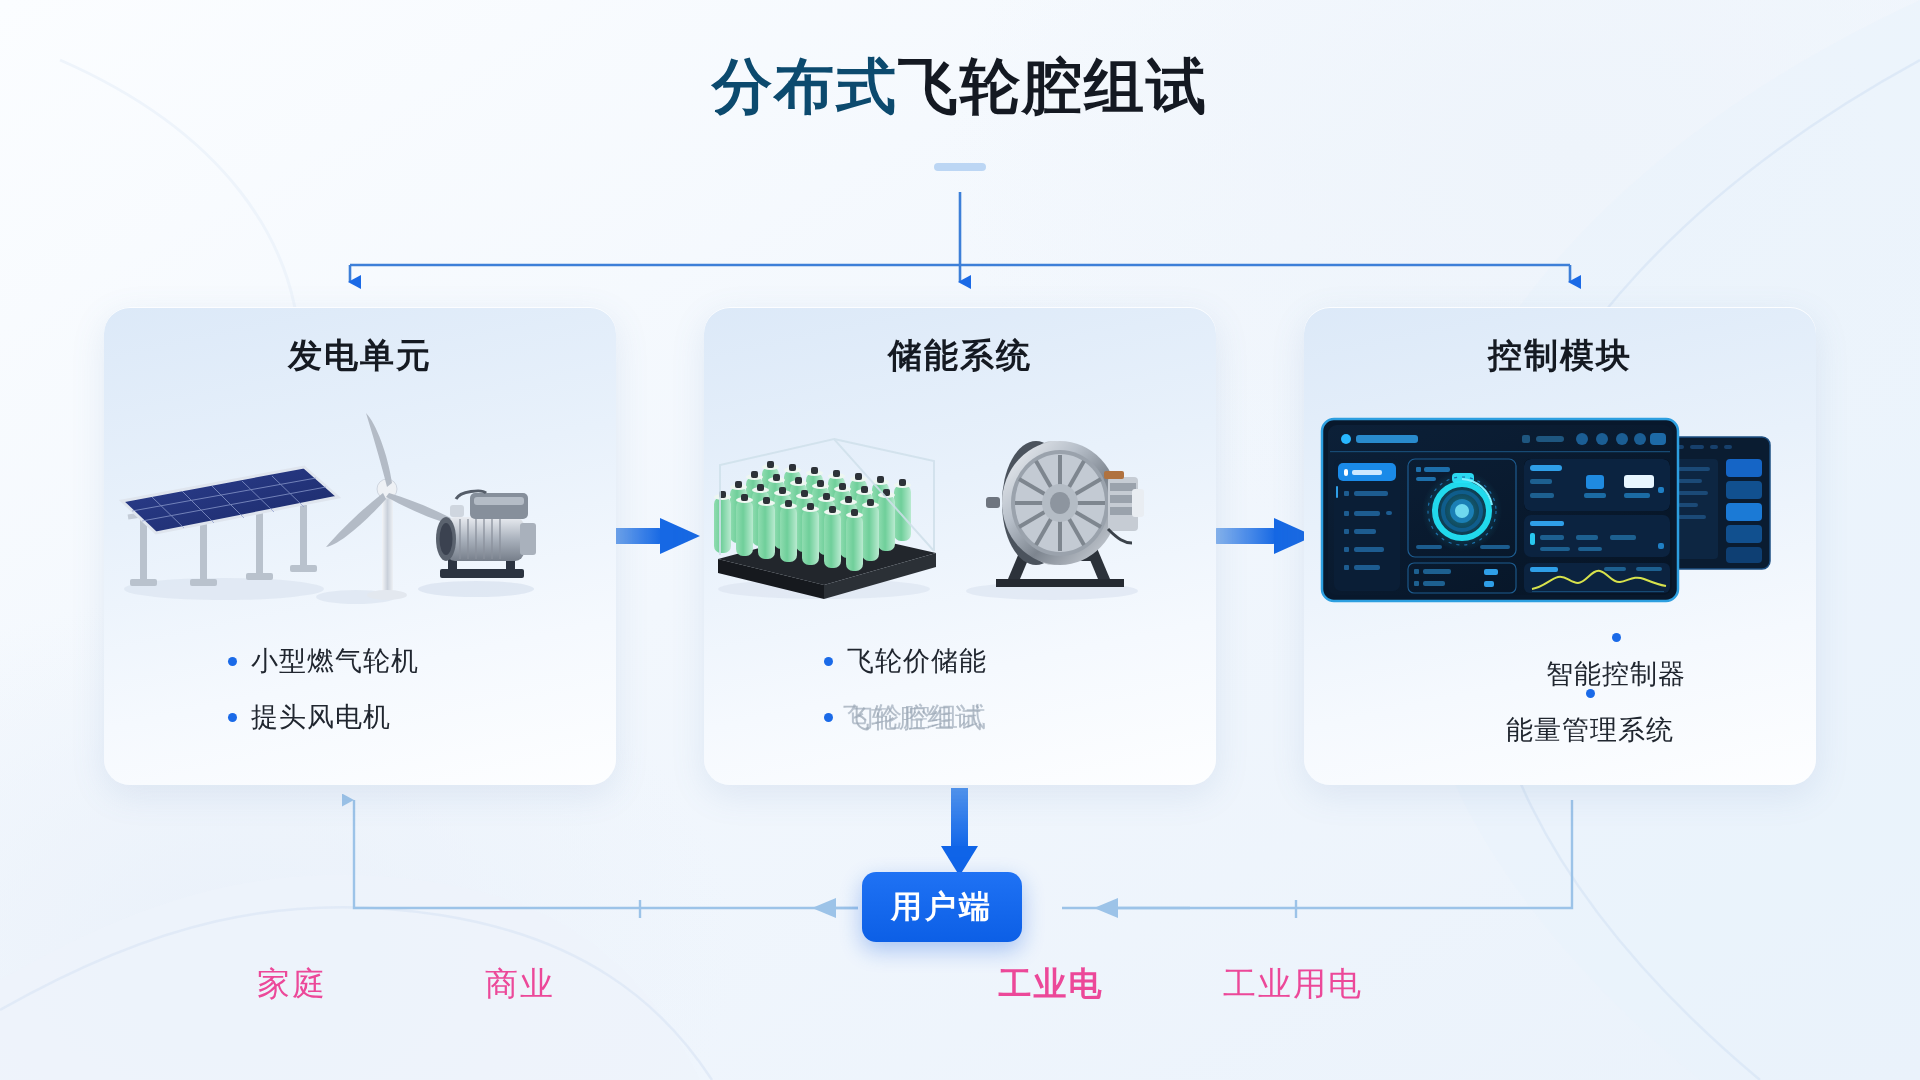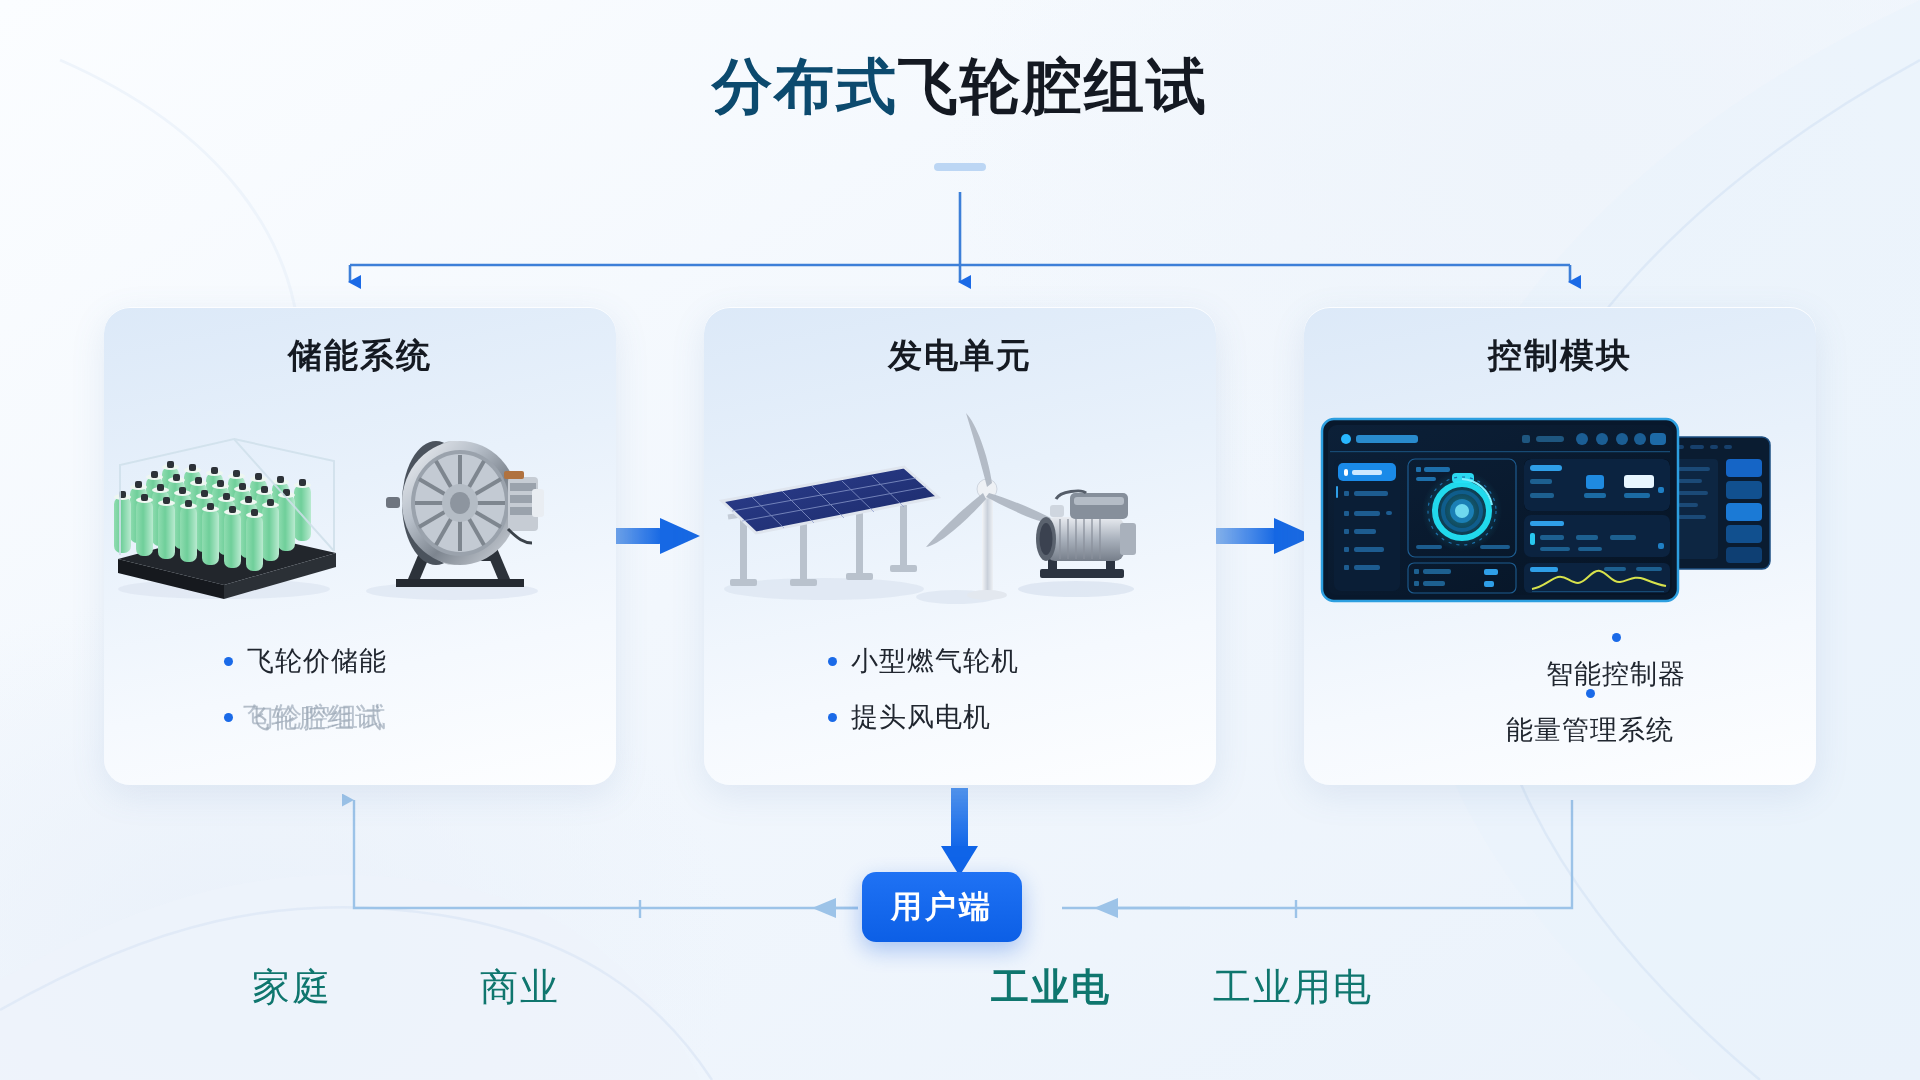--- a/index.html
+++ b/index.html
@@ -90,21 +90,21 @@
     width: 160px; height: 70px; border-radius: 14px;
     background: linear-gradient(180deg,#1f72f4 0%, #0c5fe6 100%);
     box-shadow: 0 8px 22px rgba(20,94,225,.33);
     display: flex; align-items: center; justify-content: center;
     color: #fff; font-size: 31px; font-weight: 700; letter-spacing: 3px;
   }
 
   
   .bottom-labels { position: absolute; left: 0; top: 962px; width: 1920px; height: 50px; }
   .blabel {
-    position: absolute; font-size: 38px; color: #0f766e; letter-spacing: 2px;
+    position: absolute; font-size: 33px; color: #ec4899; letter-spacing: 2px;
     white-space: nowrap; transform: translateX(-50%);
   }
 </style>
 </head>
 <body>
 
 <div class="bg-deco">
   <svg viewBox="0 0 1920 1080" preserveAspectRatio="none" aria-hidden="true">
     <path d="M1920,0 C1660,120 1470,300 1420,520 C1380,700 1480,900 1700,1080 L1920,1080 Z" fill="#eaf2fb" opacity=".55"></path>
     <path d="M1920,60 C1700,180 1530,350 1490,540 C1455,710 1545,900 1760,1080" fill="none" stroke="#dce8f6" stroke-width="2.5" opacity=".9"></path>
@@ -171,20 +171,115 @@
 
     <path d="M1062,908 L1572,908 L1572,800" fill="none" stroke="#9cc3e8" stroke-width="2.4"></path>
     <path d="M1118,898 L1118,918 L1094,908 Z" fill="#9cc3e8"></path>
     <path d="M1118,908 L1190,908" fill="none" stroke="#9cc3e8" stroke-width="2.4"></path>
     <path d="M1296,900 L1296,918" fill="none" stroke="#9cc3e8" stroke-width="2.4"></path>
   </svg>
 </div>
 
 <div class="cards">
 
+  <div class="card c1">
+    <div class="card-title">发电单元</div>
+    <div class="card-art">
+      <svg viewBox="0 0 512 232" preserveAspectRatio="xMidYMid meet">
+        <defs>
+          <linearGradient id="panelG" x1="0" y1="0" x2="1" y2="1">
+            <stop offset="0" stop-color="#2c3e8f"></stop>
+              <stop offset="1" stop-color="#1b2a68"></stop>
+          </linearGradient>
+          <linearGradient id="metalG" x1="0" y1="0" x2="1" y2="0">
+            <stop offset="0" stop-color="#f3f5f8"></stop>
+              <stop offset=".5" stop-color="#c9d0da"></stop>
+            <stop offset="1" stop-color="#eef1f5"></stop>
+          </linearGradient>
+          <linearGradient id="motorG" x1="0" y1="0" x2="0" y2="1">
+            <stop offset="0" stop-color="#e9ecf1"></stop>
+              <stop offset=".5" stop-color="#aab2bd"></stop>
+            <stop offset="1" stop-color="#767e8a"></stop>
+          </linearGradient>
+        </defs>
+
+        <ellipse cx="120" cy="196" rx="100" ry="11" fill="#dde6f1" opacity=".8"></ellipse>
+        <ellipse cx="252" cy="204" rx="40" ry="7" fill="#dde6f1" opacity=".8"></ellipse>
+        <ellipse cx="372" cy="196" rx="58" ry="8" fill="#dbe4f0" opacity=".8"></ellipse>
+
+        <g fill="#b9c2cd">
+          <rect x="36" y="118" width="7" height="70"></rect>
+            <rect x="26" y="186" width="27" height="7" rx="2"></rect>
+          <rect x="96" y="128" width="7" height="60"></rect>
+            <rect x="86" y="186" width="27" height="7" rx="2"></rect>
+          <rect x="152" y="120" width="7" height="62"></rect>
+            <rect x="142" y="180" width="27" height="7" rx="2"></rect>
+          <rect x="196" y="112" width="7" height="62"></rect>
+            <rect x="186" y="172" width="27" height="7" rx="2"></rect>
+        </g>
+
+        <path d="M24,124 L206,96" stroke="#c4ccd7" stroke-width="5" fill="none"></path>
+
+        <path d="M18,108 L200,74 L234,104 L52,140 Z" fill="url(#panelG)"></path>
+        <path d="M18,108 L200,74 L234,104 L52,140 Z" fill="none" stroke="#dfe5ee" stroke-width="3"></path>
+
+        <g stroke="#8d9ccd" stroke-width="1" opacity=".75">
+          <path d="M48,104 L80,135"></path>
+            <path d="M78,98 L110,130"></path>
+            <path d="M108,93 L140,125"></path>
+          <path d="M138,88 L170,119"></path>
+            <path d="M168,83 L200,114"></path>
+          <path d="M28,118 L212,85"></path>
+            <path d="M38,128 L222,94"></path>
+        </g>
+
+        <rect x="278" y="96" width="11" height="104" rx="4" fill="url(#metalG)"></rect>
+        <ellipse cx="283" cy="202" rx="20" ry="5" fill="#e3e8ef"></ellipse>
+        <circle cx="283" cy="96" r="10" fill="#eef1f5" stroke="#cfd6e0"></circle>
+        <g fill="#b3bbc6">
+          <path d="M283,94 C276,66 268,40 262,20 C272,30 284,62 288,90 Z"></path>
+          <path d="M285,100 C312,108 338,120 356,130 C340,134 306,116 282,104 Z"></path>
+          <path d="M279,100 C256,118 236,138 222,154 C236,152 264,126 282,106 Z"></path>
+        </g>
+
+        <g>
+          <rect x="336" y="176" width="84" height="9" rx="2" fill="#2b3340"></rect>
+          <rect x="344" y="166" width="9" height="12" fill="#2b3340"></rect>
+          <rect x="402" y="166" width="9" height="12" fill="#2b3340"></rect>
+          <rect x="342" y="124" width="78" height="44" rx="9" fill="url(#motorG)"></rect>
+          <g stroke="#8a919c" stroke-width="1.4" opacity=".9">
+            <path d="M356,126 L356,166"></path>
+              <path d="M364,126 L364,166"></path>
+              <path d="M372,126 L372,166"></path>
+            <path d="M380,126 L380,166"></path>
+              <path d="M388,126 L388,166"></path>
+              <path d="M396,126 L396,166"></path>
+          </g>
+          <ellipse cx="342" cy="146" rx="10" ry="22" fill="#5a626e"></ellipse>
+          <ellipse cx="342" cy="146" rx="6.5" ry="16" fill="#3b4250"></ellipse>
+          <rect x="366" y="100" width="58" height="26" rx="5" fill="#868f9b"></rect>
+          <rect x="370" y="104" width="50" height="8" rx="3" fill="#b4bcc6"></rect>
+          <rect x="416" y="130" width="16" height="32" rx="3" fill="#a9b1bc"></rect>
+          <path d="M352,106 C356,98 378,96 382,100" fill="none" stroke="#555d69" stroke-width="3"></path>
+          <rect x="346" y="112" width="14" height="12" rx="3" fill="#cfd6df"></rect>
+        </g>
+      </svg>
+    </div>
+    <div class="bullets">
+      <div class="bullet">
+        <span class="dot"></span>
+        <span class="bullet-text">小型燃气轮机</span>
+      </div>
+      <div class="bullet">
+        <span class="dot"></span>
+        <span class="bullet-text">提头风电机</span>
+      </div>
+    </div>
+  </div>
+
   <div class="card c2">
     <div class="card-title">储能系统</div>
     <div class="card-art">
       <svg viewBox="0 0 512 232" preserveAspectRatio="xMidYMid meet">
         <defs>
           <linearGradient id="cellG" x1="0" y1="0" x2="1" y2="0">
             <stop offset="0" stop-color="#8fdcb0"></stop>
               <stop offset=".42" stop-color="#6fcf9a"></stop>
             <stop offset="1" stop-color="#b9ead0"></stop>
           </linearGradient>
@@ -366,115 +461,20 @@
       <div class="bullet ghost">
         <span class="dot"></span>
         <span class="bullet-text">
           <span>匂轮腔组试</span>
           <span class="overlay">飞轮腔组试</span>
         </span>
       </div>
     </div>
   </div>
 
-  <div class="card c1">
-    <div class="card-title">发电单元</div>
-    <div class="card-art">
-      <svg viewBox="0 0 512 232" preserveAspectRatio="xMidYMid meet">
-        <defs>
-          <linearGradient id="panelG" x1="0" y1="0" x2="1" y2="1">
-            <stop offset="0" stop-color="#2c3e8f"></stop>
-              <stop offset="1" stop-color="#1b2a68"></stop>
-          </linearGradient>
-          <linearGradient id="metalG" x1="0" y1="0" x2="1" y2="0">
-            <stop offset="0" stop-color="#f3f5f8"></stop>
-              <stop offset=".5" stop-color="#c9d0da"></stop>
-            <stop offset="1" stop-color="#eef1f5"></stop>
-          </linearGradient>
-          <linearGradient id="motorG" x1="0" y1="0" x2="0" y2="1">
-            <stop offset="0" stop-color="#e9ecf1"></stop>
-              <stop offset=".5" stop-color="#aab2bd"></stop>
-            <stop offset="1" stop-color="#767e8a"></stop>
-          </linearGradient>
-        </defs>
-
-        <ellipse cx="120" cy="196" rx="100" ry="11" fill="#dde6f1" opacity=".8"></ellipse>
-        <ellipse cx="252" cy="204" rx="40" ry="7" fill="#dde6f1" opacity=".8"></ellipse>
-        <ellipse cx="372" cy="196" rx="58" ry="8" fill="#dbe4f0" opacity=".8"></ellipse>
-
-        <g fill="#b9c2cd">
-          <rect x="36" y="118" width="7" height="70"></rect>
-            <rect x="26" y="186" width="27" height="7" rx="2"></rect>
-          <rect x="96" y="128" width="7" height="60"></rect>
-            <rect x="86" y="186" width="27" height="7" rx="2"></rect>
-          <rect x="152" y="120" width="7" height="62"></rect>
-            <rect x="142" y="180" width="27" height="7" rx="2"></rect>
-          <rect x="196" y="112" width="7" height="62"></rect>
-            <rect x="186" y="172" width="27" height="7" rx="2"></rect>
-        </g>
-
-        <path d="M24,124 L206,96" stroke="#c4ccd7" stroke-width="5" fill="none"></path>
-
-        <path d="M18,108 L200,74 L234,104 L52,140 Z" fill="url(#panelG)"></path>
-        <path d="M18,108 L200,74 L234,104 L52,140 Z" fill="none" stroke="#dfe5ee" stroke-width="3"></path>
-
-        <g stroke="#8d9ccd" stroke-width="1" opacity=".75">
-          <path d="M48,104 L80,135"></path>
-            <path d="M78,98 L110,130"></path>
-            <path d="M108,93 L140,125"></path>
-          <path d="M138,88 L170,119"></path>
-            <path d="M168,83 L200,114"></path>
-          <path d="M28,118 L212,85"></path>
-            <path d="M38,128 L222,94"></path>
-        </g>
-
-        <rect x="278" y="96" width="11" height="104" rx="4" fill="url(#metalG)"></rect>
-        <ellipse cx="283" cy="202" rx="20" ry="5" fill="#e3e8ef"></ellipse>
-        <circle cx="283" cy="96" r="10" fill="#eef1f5" stroke="#cfd6e0"></circle>
-        <g fill="#b3bbc6">
-          <path d="M283,94 C276,66 268,40 262,20 C272,30 284,62 288,90 Z"></path>
-          <path d="M285,100 C312,108 338,120 356,130 C340,134 306,116 282,104 Z"></path>
-          <path d="M279,100 C256,118 236,138 222,154 C236,152 264,126 282,106 Z"></path>
-        </g>
-
-        <g>
-          <rect x="336" y="176" width="84" height="9" rx="2" fill="#2b3340"></rect>
-          <rect x="344" y="166" width="9" height="12" fill="#2b3340"></rect>
-          <rect x="402" y="166" width="9" height="12" fill="#2b3340"></rect>
-          <rect x="342" y="124" width="78" height="44" rx="9" fill="url(#motorG)"></rect>
-          <g stroke="#8a919c" stroke-width="1.4" opacity=".9">
-            <path d="M356,126 L356,166"></path>
-              <path d="M364,126 L364,166"></path>
-              <path d="M372,126 L372,166"></path>
-            <path d="M380,126 L380,166"></path>
-              <path d="M388,126 L388,166"></path>
-              <path d="M396,126 L396,166"></path>
-          </g>
-          <ellipse cx="342" cy="146" rx="10" ry="22" fill="#5a626e"></ellipse>
-          <ellipse cx="342" cy="146" rx="6.5" ry="16" fill="#3b4250"></ellipse>
-          <rect x="366" y="100" width="58" height="26" rx="5" fill="#868f9b"></rect>
-          <rect x="370" y="104" width="50" height="8" rx="3" fill="#b4bcc6"></rect>
-          <rect x="416" y="130" width="16" height="32" rx="3" fill="#a9b1bc"></rect>
-          <path d="M352,106 C356,98 378,96 382,100" fill="none" stroke="#555d69" stroke-width="3"></path>
-          <rect x="346" y="112" width="14" height="12" rx="3" fill="#cfd6df"></rect>
-        </g>
-      </svg>
-    </div>
-    <div class="bullets">
-      <div class="bullet">
-        <span class="dot"></span>
-        <span class="bullet-text">小型燃气轮机</span>
-      </div>
-      <div class="bullet">
-        <span class="dot"></span>
-        <span class="bullet-text">提头风电机</span>
-      </div>
-    </div>
-  </div>
-
   <div class="card c3">
     <div class="card-title">控制模块</div>
     <div class="card-art">
       <svg viewBox="0 0 512 232" preserveAspectRatio="xMidYMid meet">
         <defs>
           <linearGradient id="scrG" x1="0" y1="0" x2="1" y2="1">
             <stop offset="0" stop-color="#0b2murky"></stop>
               <stop offset="1" stop-color="#061426"></stop>
           </linearGradient>
           <linearGradient id="screenBg" x1="0" y1="0" x2="1" y2="1">

